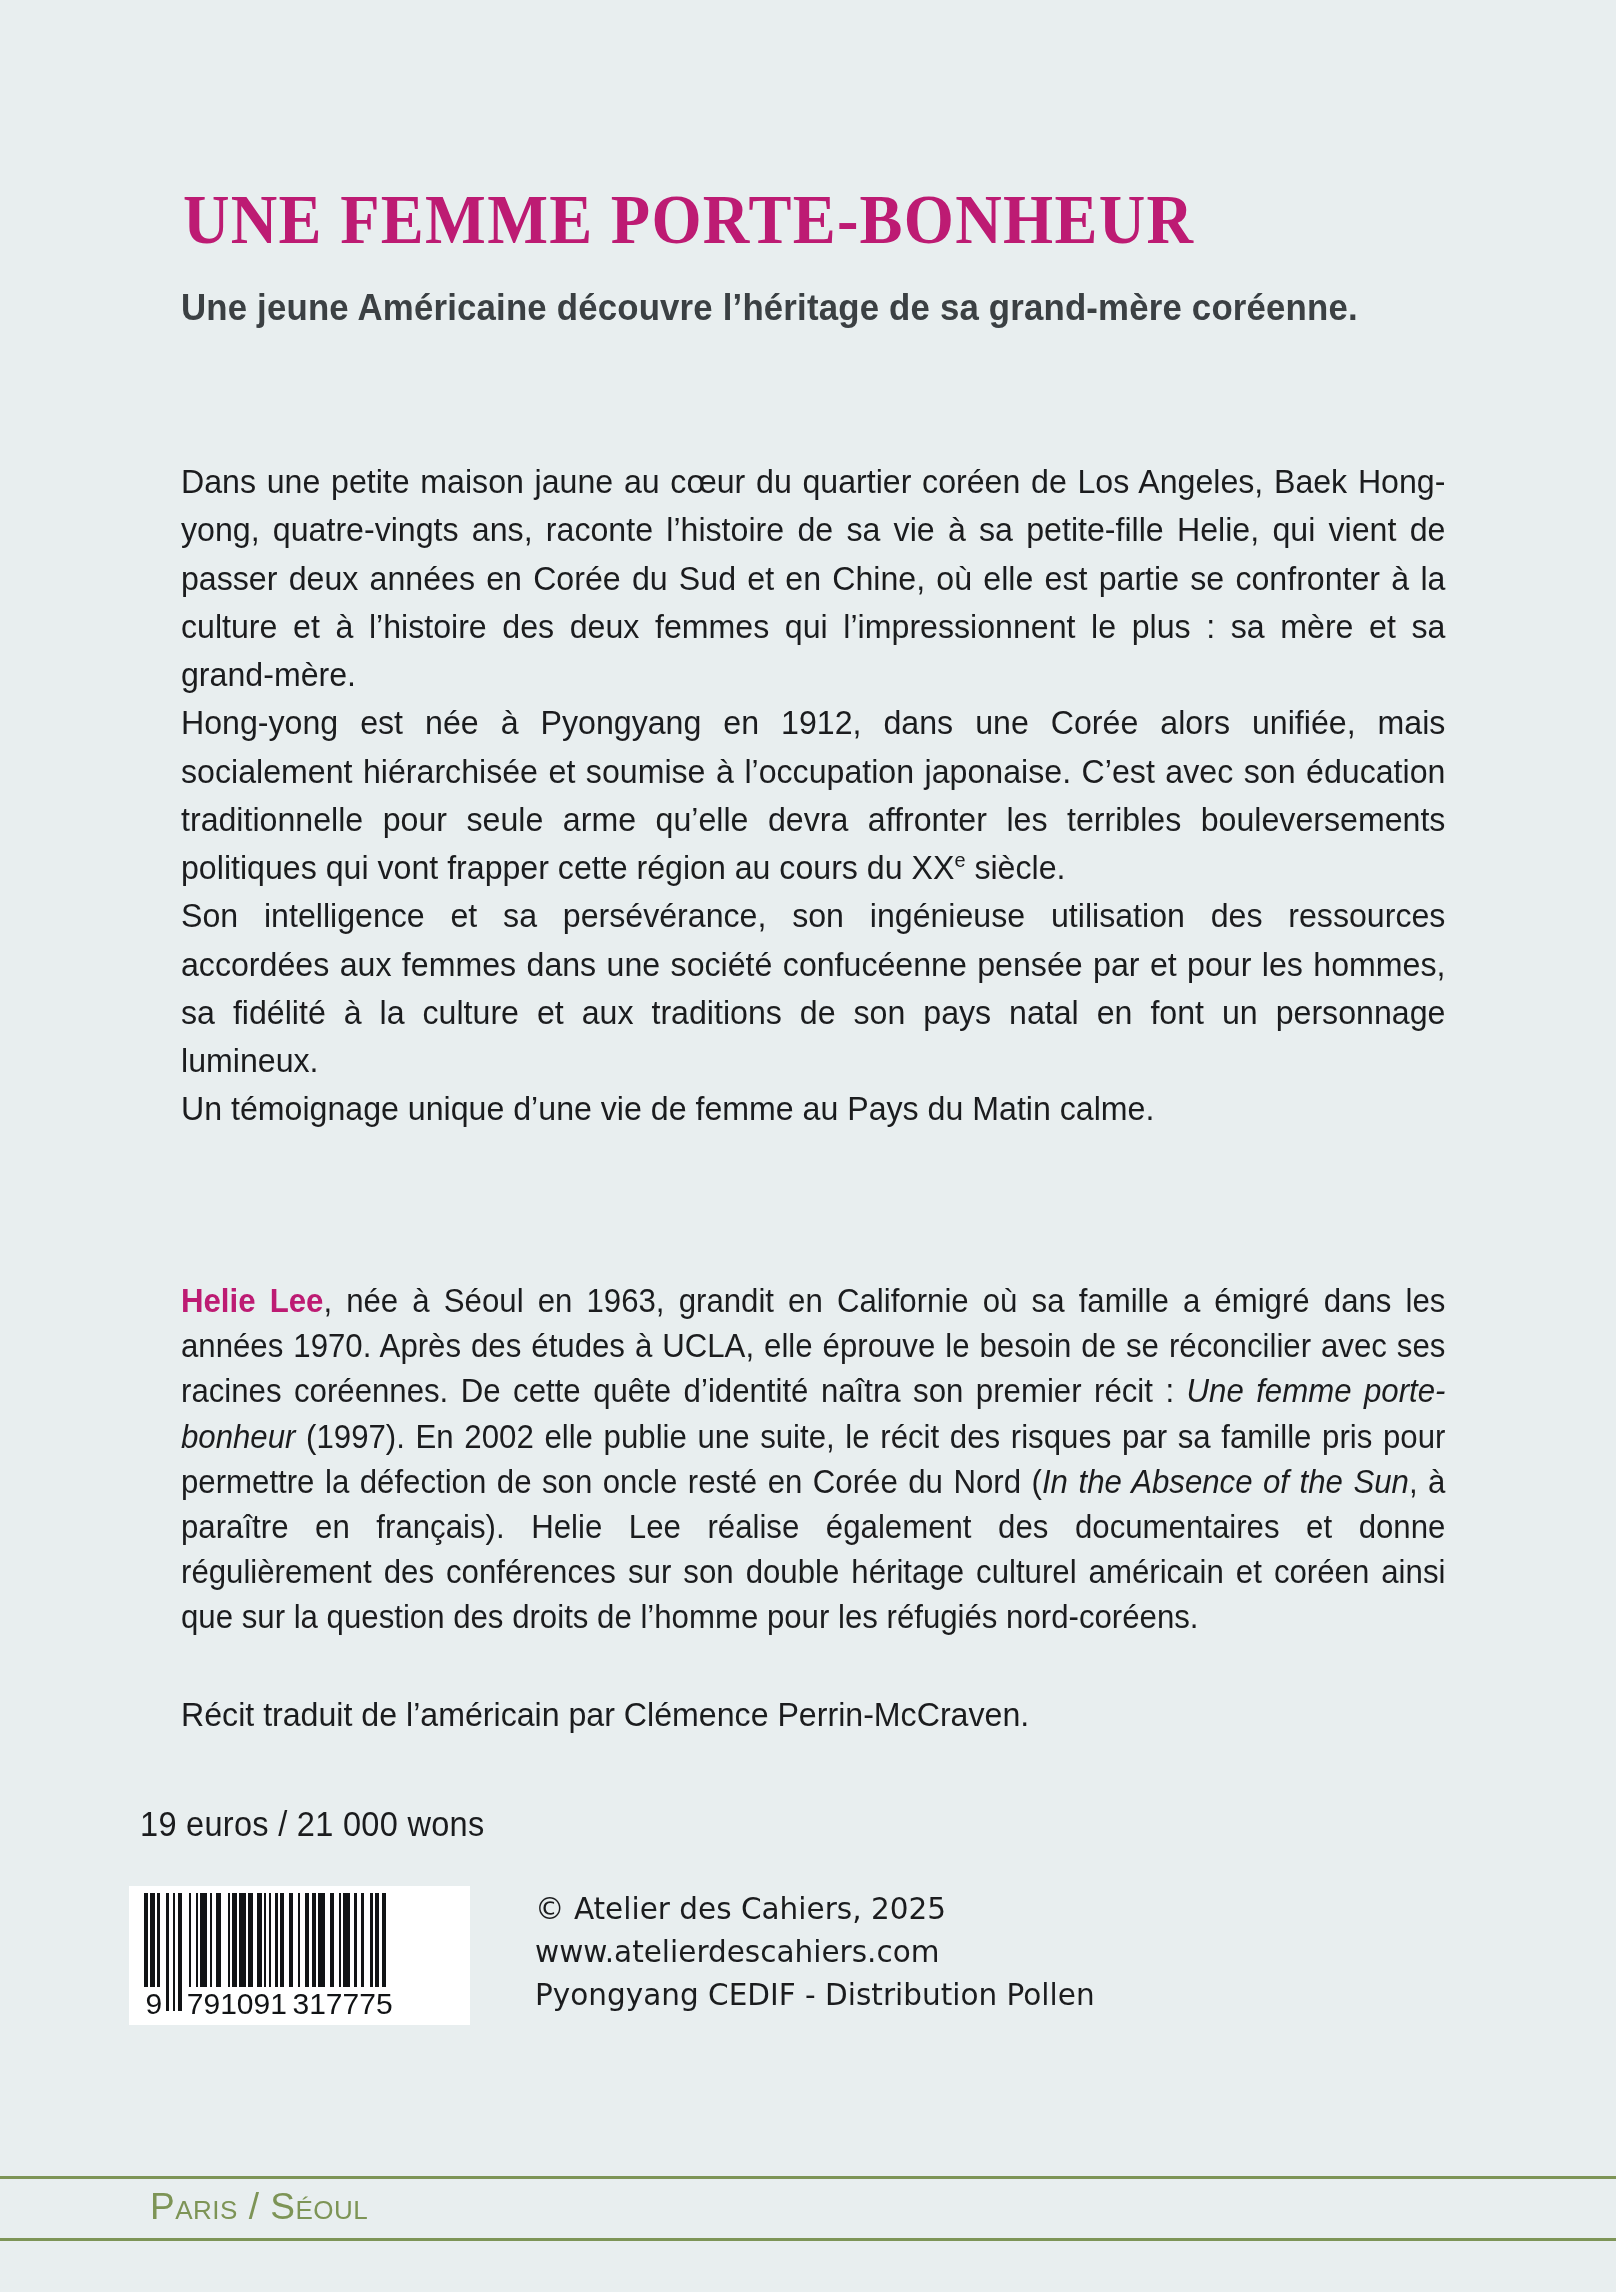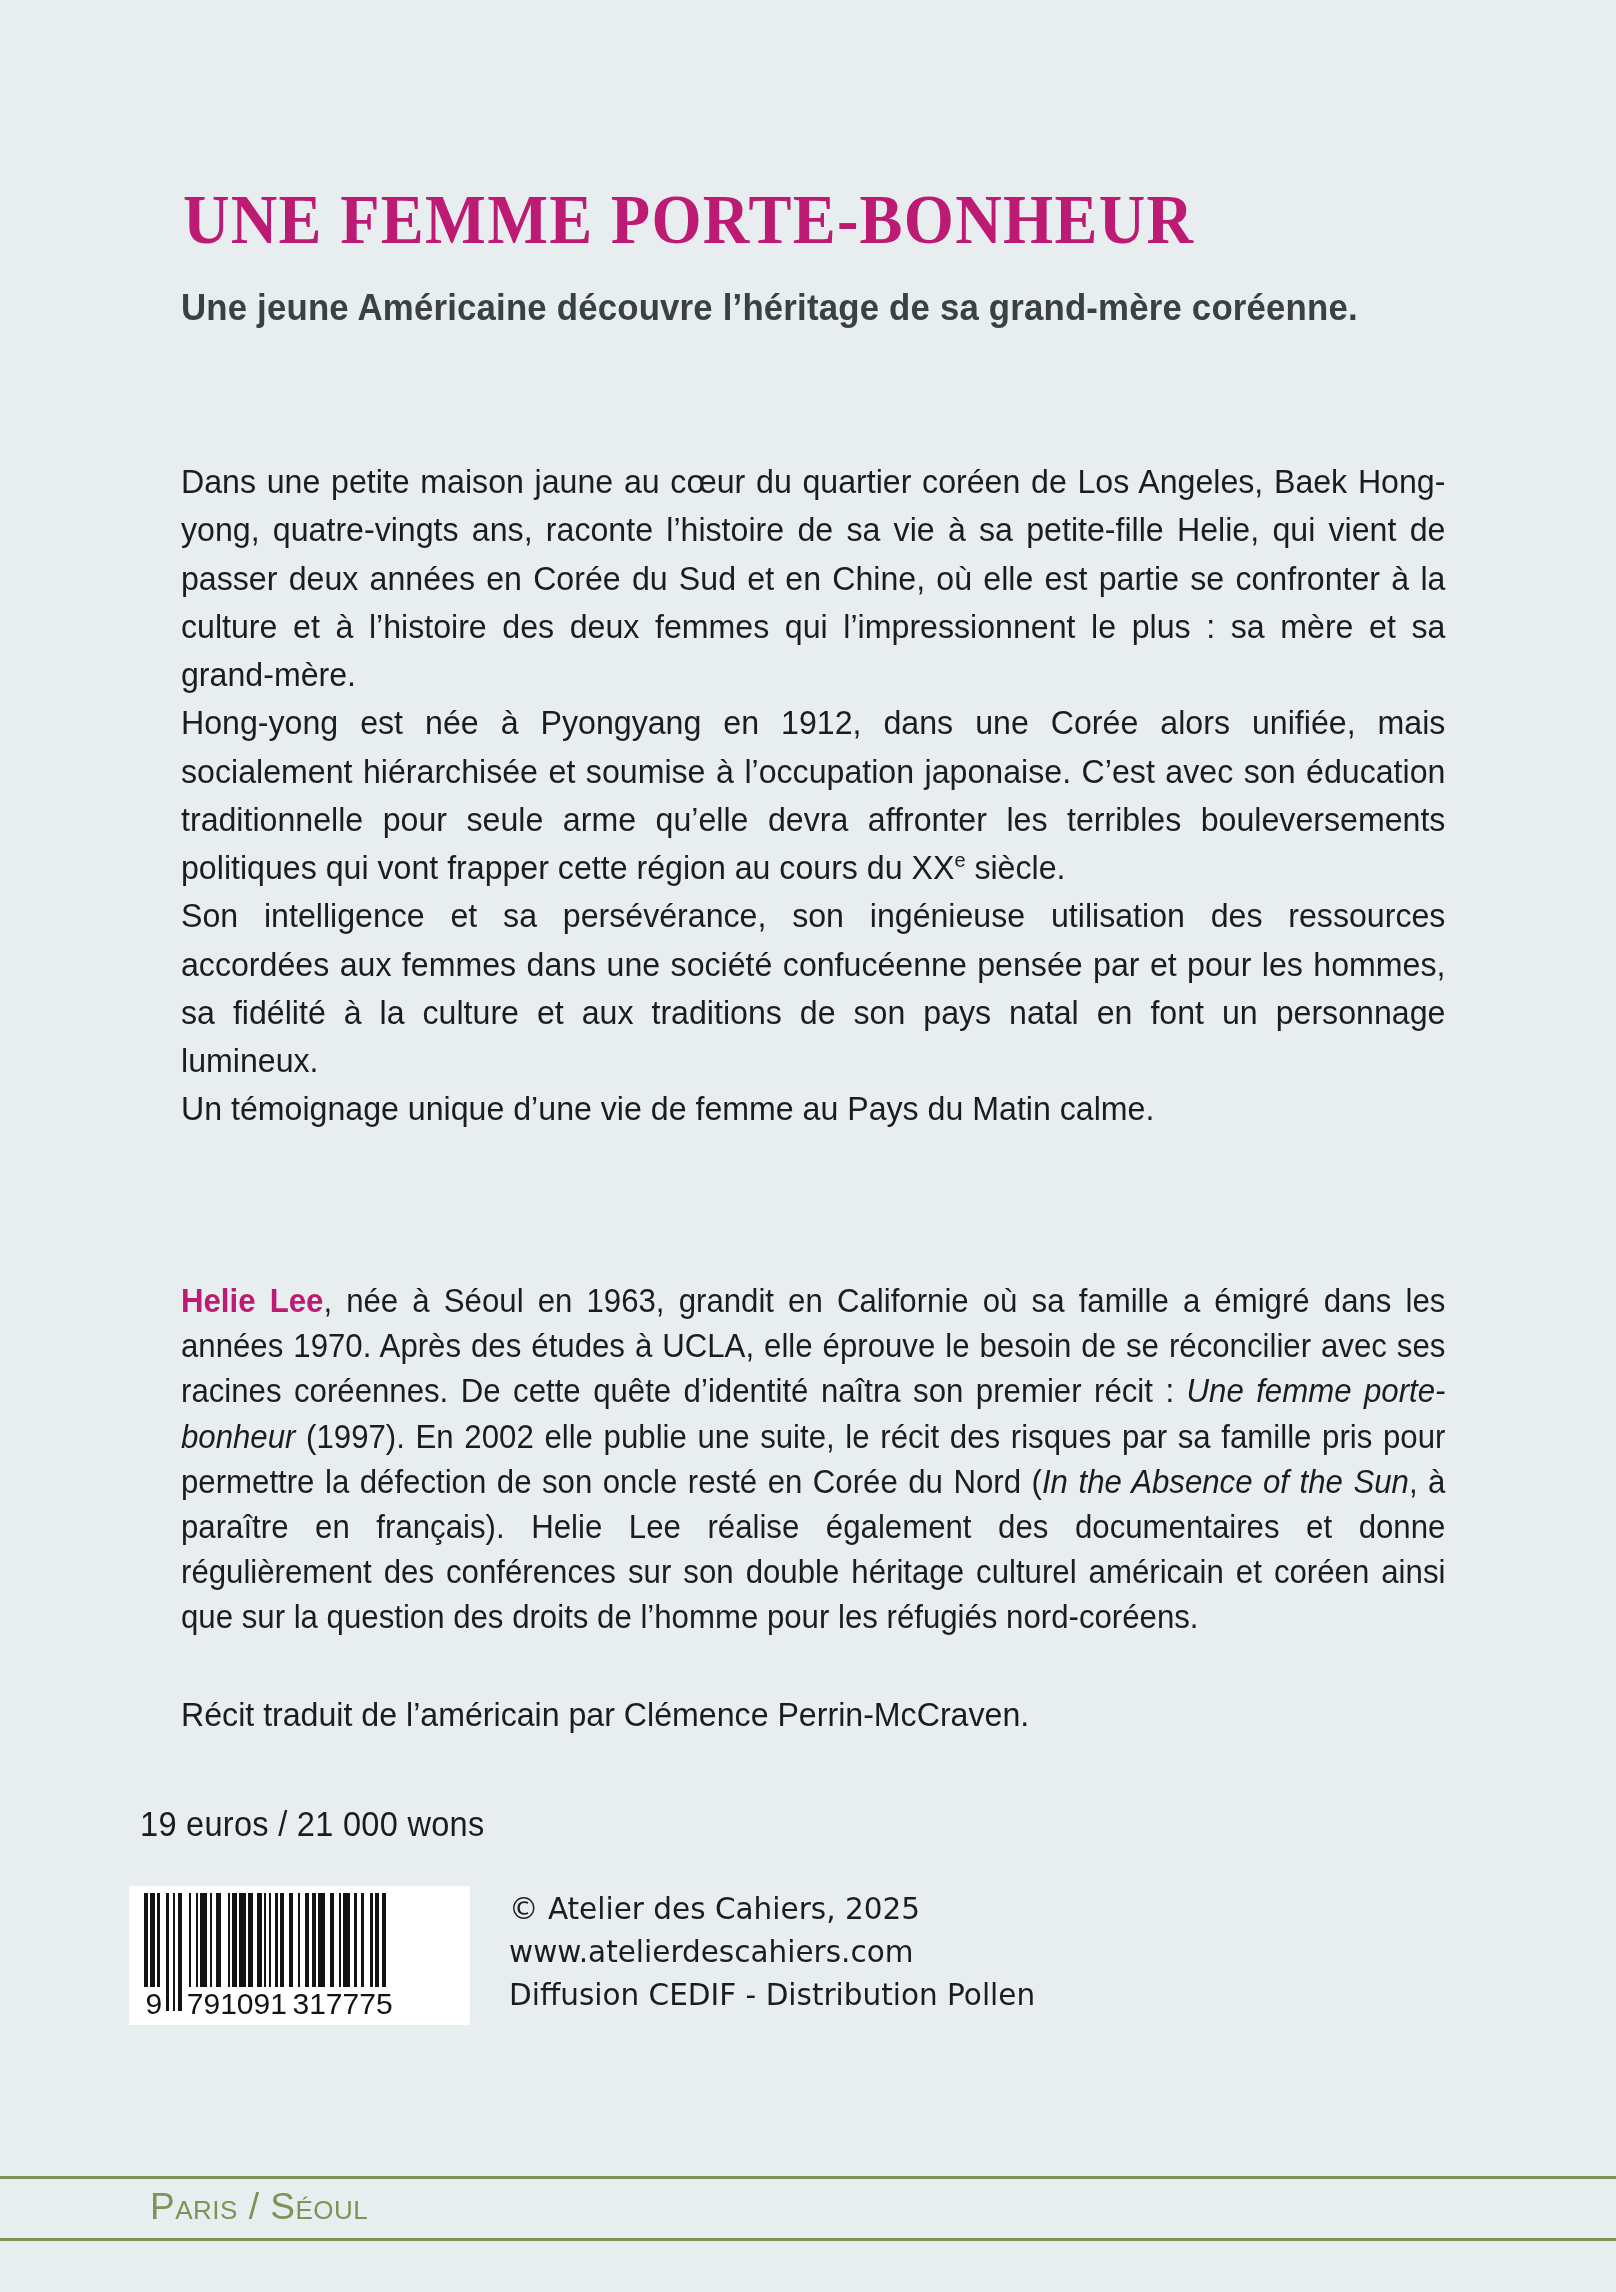--- a/index.html
+++ b/index.html
@@ -163,21 +163,21 @@
     padding-left: 5.5px;
     position: relative;
     z-index: 2;
   }
   .barcode-digits span { background: #ffffff; }
   .bd-left { margin-right: 20px; padding: 0 1.8px; }
   .bd-mid  { padding: 0 2.8px; }
   .bd-right{ padding: 0 2.8px; }
 
   .publisher {
-    margin-left: 39px;
+    margin-left: 65px;
     font-family: "DejaVu Sans", "Liberation Sans", sans-serif;
     font-size: 29.5px;
     line-height: 1.46;
     color: #1b1c1e;
     padding-top: 1.8px;
   }
   .publisher div { white-space: nowrap; }
 
   
   .footer-rule-top {
@@ -304,21 +304,21 @@
         </div>
       <div class="barcode-digits">
         <span class="bd-left">9</span>
         <span class="bd-mid">791091</span>
         <span class="bd-right">317775</span>
       </div>
     </div>
     <div class="publisher">
       <div>© Atelier des Cahiers, 2025</div>
       <div>www.atelierdescahiers.com</div>
-      <div>Diffusion CEDIF - Distribution Pollen</div>
+      <div>Pyongyang CEDIF - Distribution Pollen</div>
     </div>
   </div>
 
   <div class="footer-rule-top"></div>
   <div class="footer-label">Paris / Séoul</div>
   <div class="footer-rule-bottom"></div>
 
 </div>
 
 

